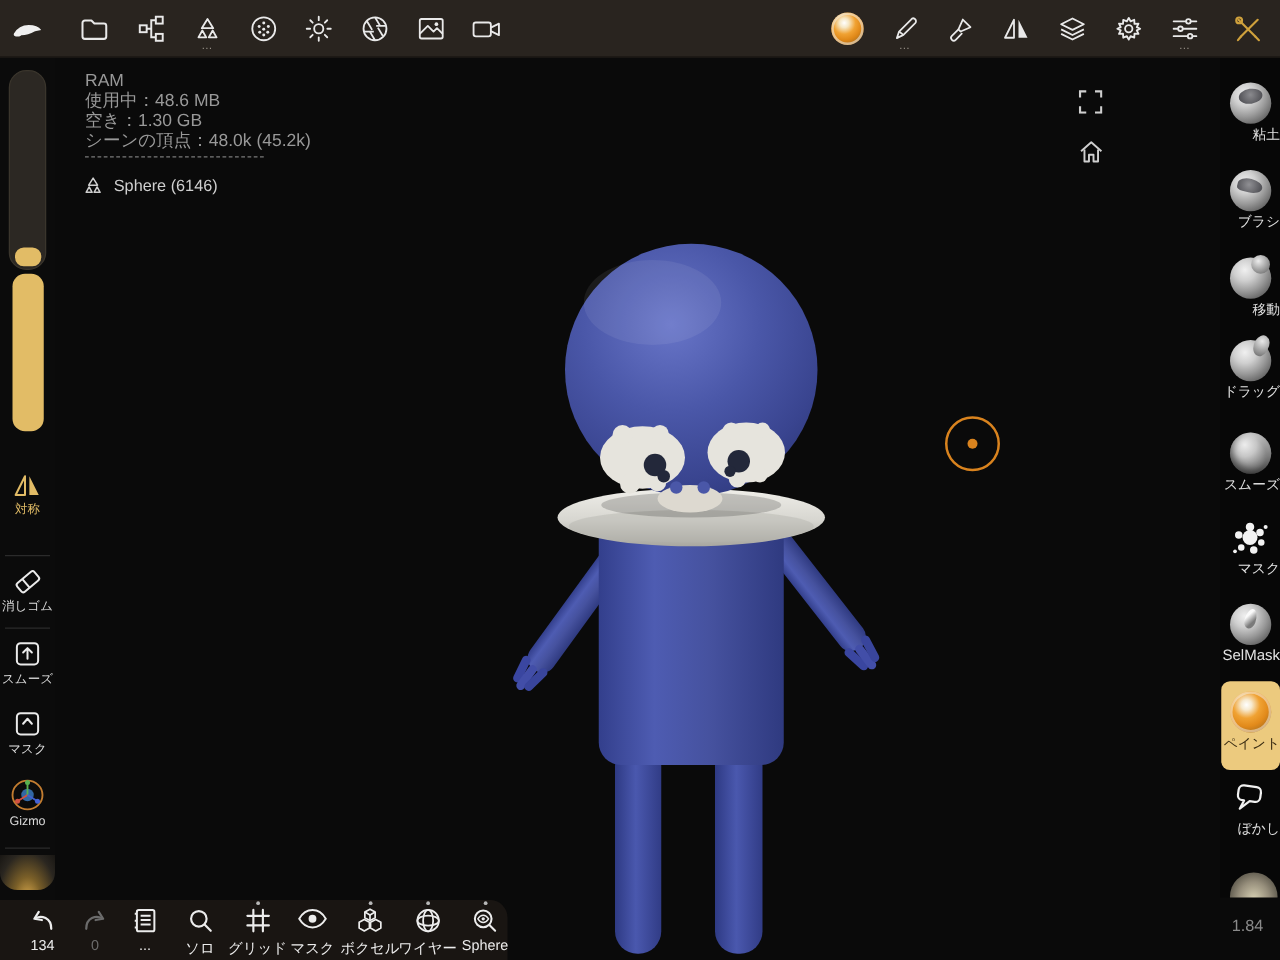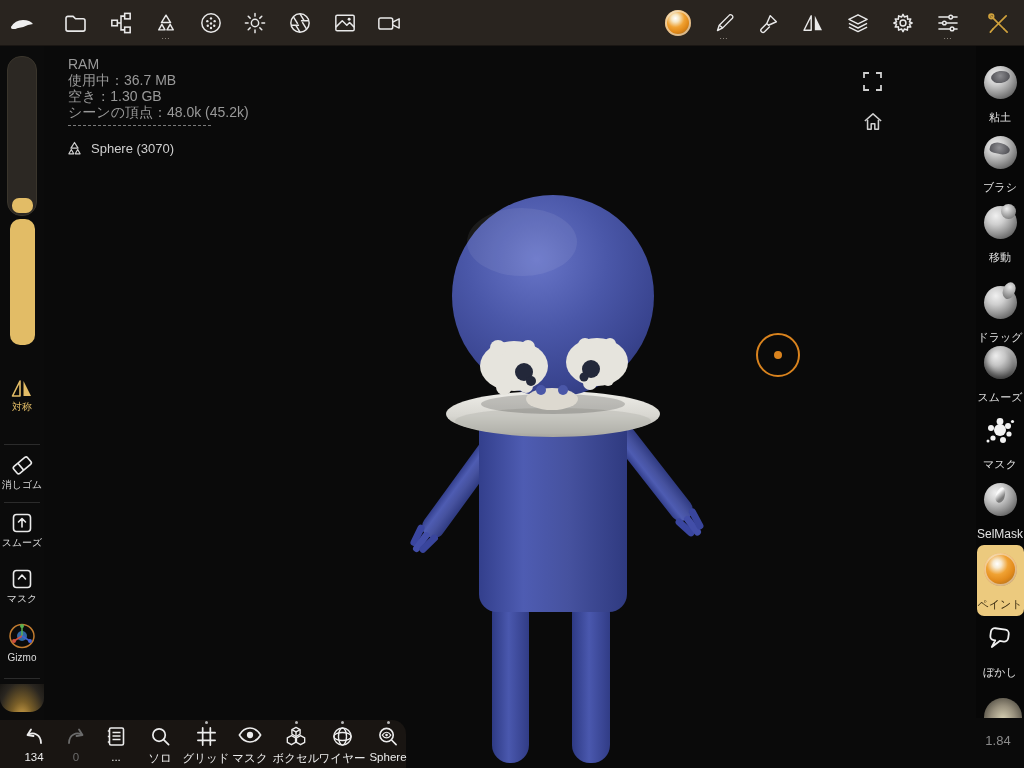--- a/index.html
+++ b/index.html
@@ -25,21 +25,21 @@
   #slider-fill { position:absolute; left:10px; top:173px; width:25px; height:126px; border-radius:10px; background:#e2bc66; }
   .lb-cell { position:absolute; left:0; width:44px; text-align:center; }
   .lb-label { font-size:10px; color:#dcdcdc; display:block; margin-top:2px; }
   .lb-label.accent { color:#e2bc66; }
   #left-sphere-cut { position:absolute; left:0px; top:638px; width:44px; height:28px; border-radius:0 0 14px 14px;
     background: radial-gradient(ellipse at 50% 125%, #d8a84c 0%, #7a5f28 35%, #2a2620 75%, #181613 100%); }
 
   
   #rightbar { position:absolute; right:0; top:46px; width:48px; height:672px; background:#070707; z-index:20; }
   .rb-cell { position:absolute; left:0; width:48px; text-align:center; }
-  .rb-label { font-size:11px; color:#e3e3e3; display:block; margin-top:11px; white-space:nowrap; }
+  .rb-label { font-size:11px; color:#e3e3e3; display:block; margin-top:1px; white-space:nowrap;text-align:right; }
   .rb-active { position:absolute; left:1px; top:499px; width:47px; height:71px; background:#ecca7e; border-radius:7px; }
   .rb-label.on-active { color:#3a2c12; }
   .tool-sphere { width:33px; height:33px; border-radius:50%; margin:0 auto; position:relative;
     background: radial-gradient(circle at 36% 30%, #f0f0f0 0%, #cfcfcf 28%, #9a9a9a 55%, #636363 80%, #474747 100%); }
   .tool-sphere::after { content:""; position:absolute; border-radius:50%; }
   .v-clay::after  { left:7px; top:5px; width:19px; height:12px; background:radial-gradient(circle at 50% 40%, #8a8a8e, #55555a 75%); transform:rotate(-8deg); }
   .v-brush::after { left:6px; top:7px; width:20px; height:11px; background:radial-gradient(circle at 45% 45%, #909094, #55555a 78%); transform:rotate(14deg); border-radius:60% 60% 60% 30%; }
   .v-move::after  { left:17px; top:-2px; width:15px; height:15px; background:radial-gradient(circle at 38% 32%, #ececec, #9d9d9d 55%, #6a6a6a 90%); }
   .v-drag::after  { left:19px; top:-4px; width:12px; height:17px; background:radial-gradient(circle at 40% 30%, #e8e8e8, #9a9a9a 60%, #6f6f6f 95%); transform:rotate(32deg); border-radius:45% 55% 40% 60%; }
   .v-smooth { background: radial-gradient(circle at 36% 30%, #ededed 0%, #c6c6c6 30%, #8e8e8e 55%, #5a5a5a 82%, #454545 100%); box-shadow: inset 2px -3px 6px rgba(0,0,0,.45), inset -2px 2px 3px rgba(255,255,255,.25); }
@@ -146,32 +146,32 @@
       </g>
 
       <ellipse cx="552" cy="399" rx="26" ry="11" fill="#ddd9d0"></ellipse>
       <circle cx="541" cy="390" r="5" fill="#4a57a8"></circle>
         <circle cx="563" cy="390" r="5" fill="#4a57a8"></circle>
     </svg>
   </div>
 
   <div id="stats">
     <div>RAM</div>
-    <div>使用中：36.7 MB</div>
+    <div>使用中：48.6 MB</div>
     <div>空き：1.30 GB</div>
     <div>シーンの頂点：48.0k (45.2k)</div>
     <div id="stats-sep"></div>
   </div>
   <div id="scene-row">
     <svg class="icon" width="17" height="15" viewBox="0 0 24 21" fill="none" stroke="#cfcfcf" stroke-width="1.7" stroke-linejoin="round">
       <path d="M12 2 L17 10 H7 Z"></path>
         <path d="M7.5 12 l3.4 6 h-6.8 z"></path>
         <path d="M16.5 12 l3.4 6 h-6.8 z"></path>
     </svg>
-    <span>Sphere (3070)</span>
+    <span>Sphere (6146)</span>
   </div>
 
   <div id="fullscreen-btn">
     <svg class="icon" width="19" height="19" viewBox="0 0 19 19" fill="none" stroke="#cfcfcf" stroke-width="1.8">
       <path d="M1 6 V1 H6"></path>
         <path d="M13 1 H18 V6"></path>
         <path d="M18 13 V18 H13"></path>
         <path d="M6 18 H1 V13"></path>
     </svg>
   </div>
@@ -376,21 +376,21 @@
       <span class="rb-label">粘土</span>
     </div>
     <div class="rb-cell" style="top:90px">
       <div class="tool-sphere v-brush"></div>
       <span class="rb-label">ブラシ</span>
     </div>
     <div class="rb-cell" style="top:160px">
       <div class="tool-sphere v-move"></div>
       <span class="rb-label">移動</span>
     </div>
-    <div class="rb-cell" style="top:240px">
+    <div class="rb-cell" style="top:226px">
       <div class="tool-sphere v-drag"></div>
       <span class="rb-label">ドラッグ</span>
     </div>
     <div class="rb-cell" style="top:300px">
       <div class="tool-sphere v-smooth"></div>
       <span class="rb-label">スムーズ</span>
     </div>
     <div class="rb-cell" style="top:370px">
       <svg class="icon" width="32" height="30" viewBox="0 0 32 30" fill="#f2f2f2" style="margin:0 auto">
         <circle cx="16" cy="14" r="6"></circle>

